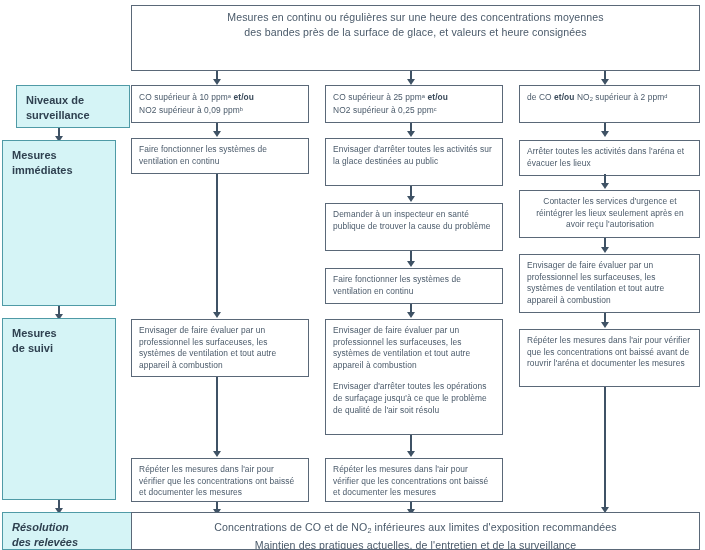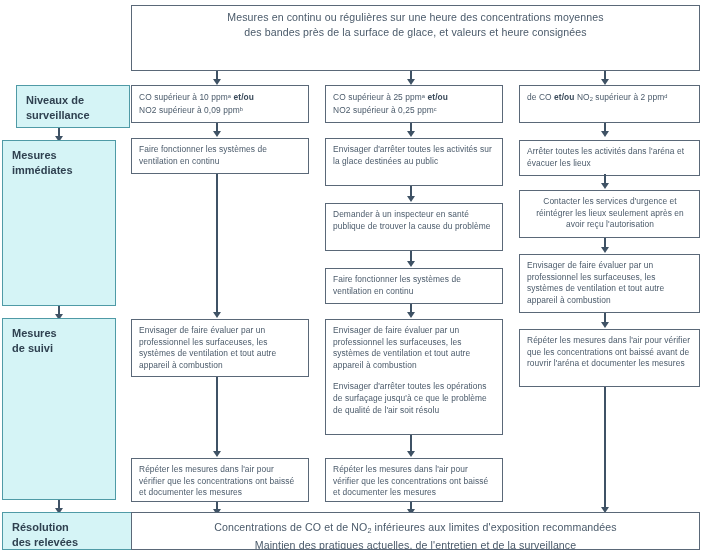--- a/index.html
+++ b/index.html
@@ -106,21 +106,21 @@
   <div class="vline" style="left:58px; top:306px; height:11px;"></div>
   <div class="arrowhead" style="left:54.5px; top:314px;"></div>
 
   <div class="stage" style="left:2px; top:318px; width:114px; height:182px;">
     <div>Mesures</div>
     <div>de suivi</div>
   </div>
   <div class="vline" style="left:58px; top:500px; height:11px;"></div>
   <div class="arrowhead" style="left:54.5px; top:508px;"></div>
 
-  <div class="stage" style="left:2px; top:512px; width:136px; height:38px;">
+  <div class="stage" style="left:2px; top:512px; width:136px; height:38px;font-style:italic;">
     <div>Résolution</div>
     <div>des relevées</div>
   </div>
 
   <div class="box" style="left:131px; top:85px; width:178px; height:38px;">
     <p><span>CO supérieur à 10 ppm</span><sup>a</sup> <b>et/ou</b></p>
     <p style="margin-top:0;"><span>NO2 supérieur à 0,09 ppm</span><sup>b</sup></p>
   </div>
   <div class="vline" style="left:216px; top:123px; height:11px;"></div>
   <div class="arrowhead" style="left:212.5px; top:131px;"></div>

